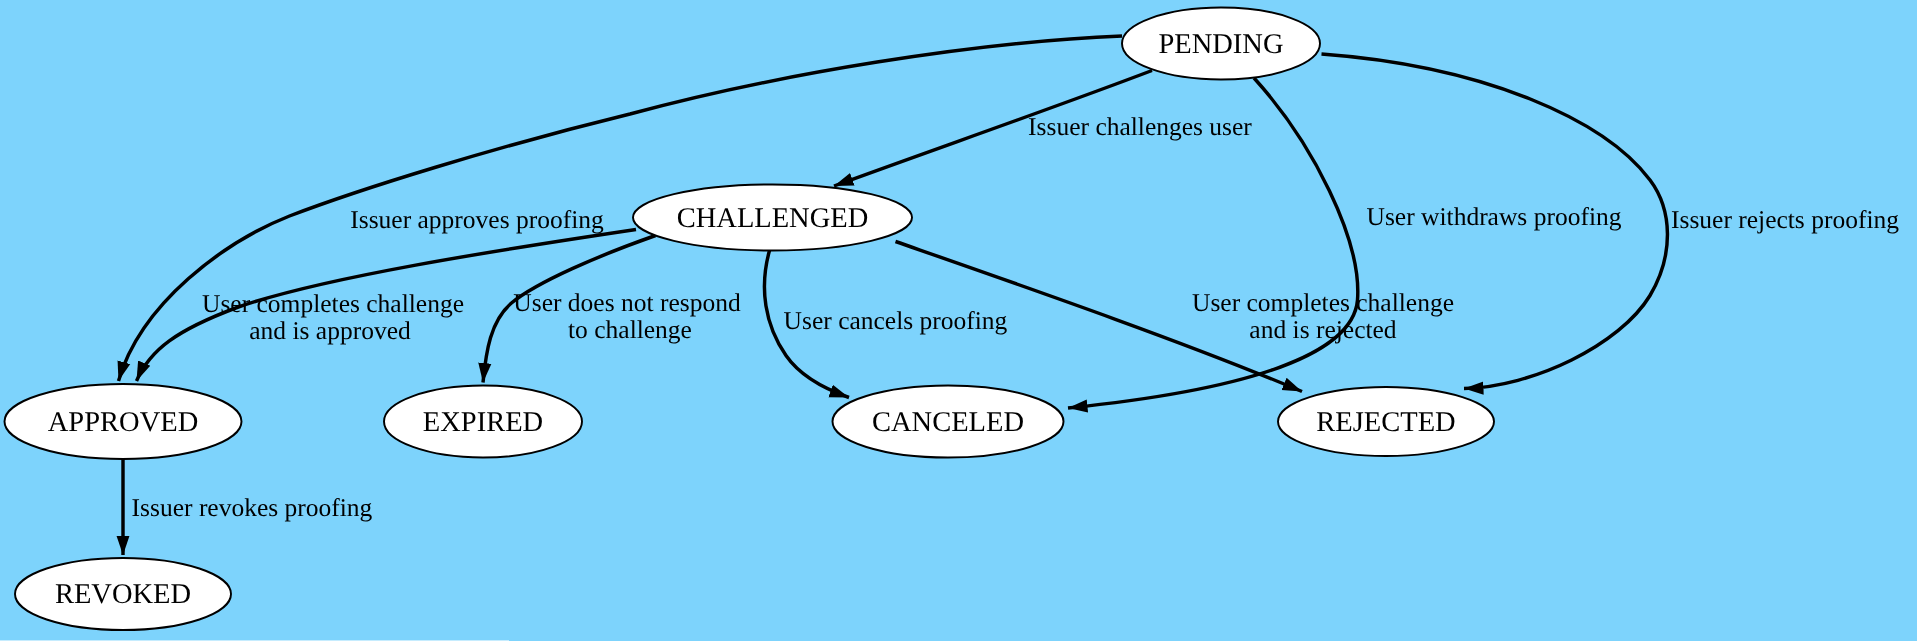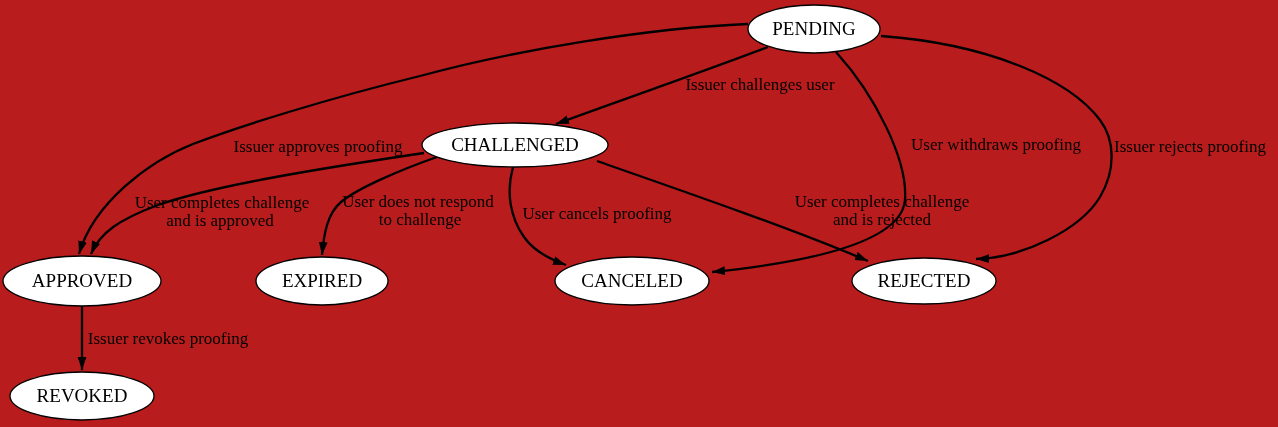--- a/index.html
+++ b/index.html
@@ -4,21 +4,21 @@
 <style>
   html, body {
     margin: 0;
     padding: 0;
     background: #ffffff;
   }
   .diagram-wrap {
     position: relative;
     width: 1278px;
     height: 427px;
-    background: #b91c1c;
+    background: #7dd3fc;
     overflow: hidden;
   }
   svg {
     display: block;
   }
   .edge-path {
     fill: none;
     stroke: #000000;
     stroke-width: 2.3;
     stroke-linecap: butt;

